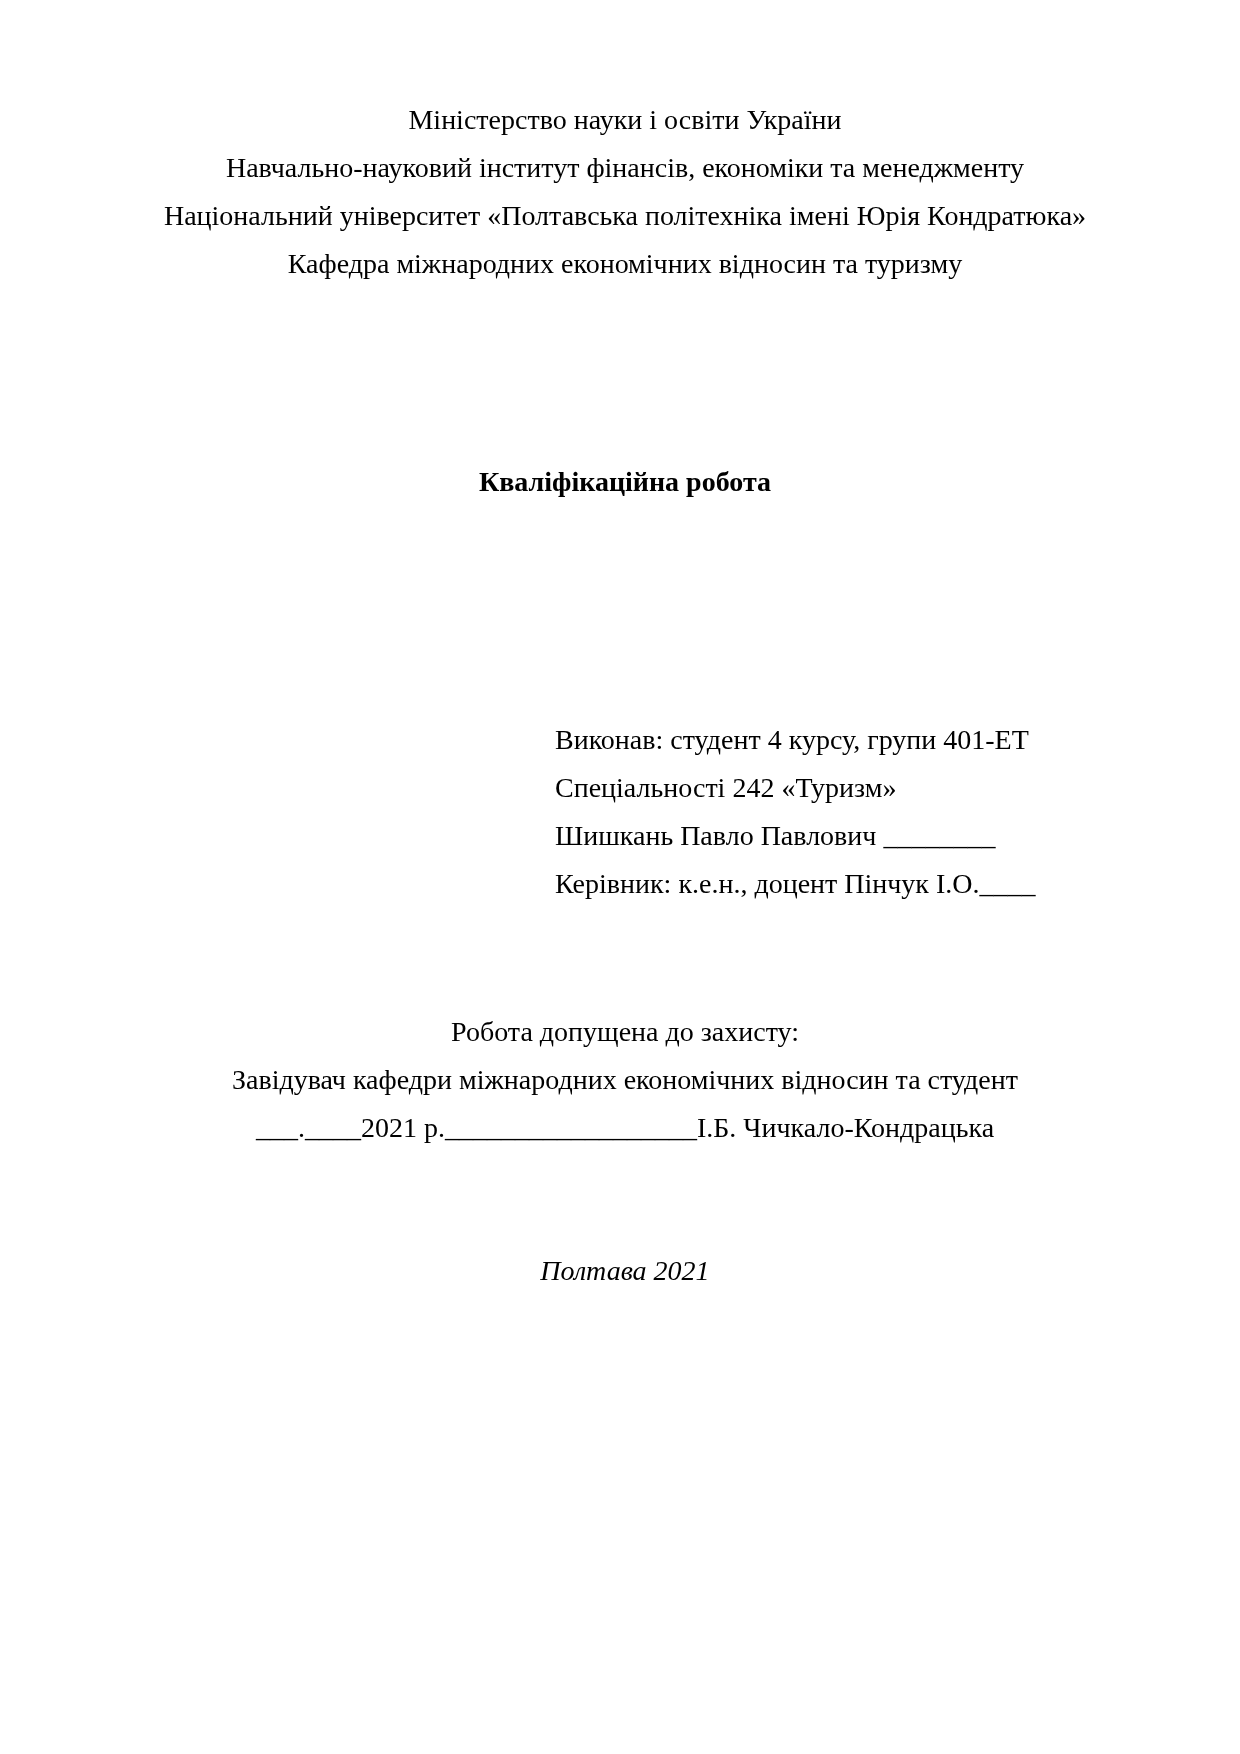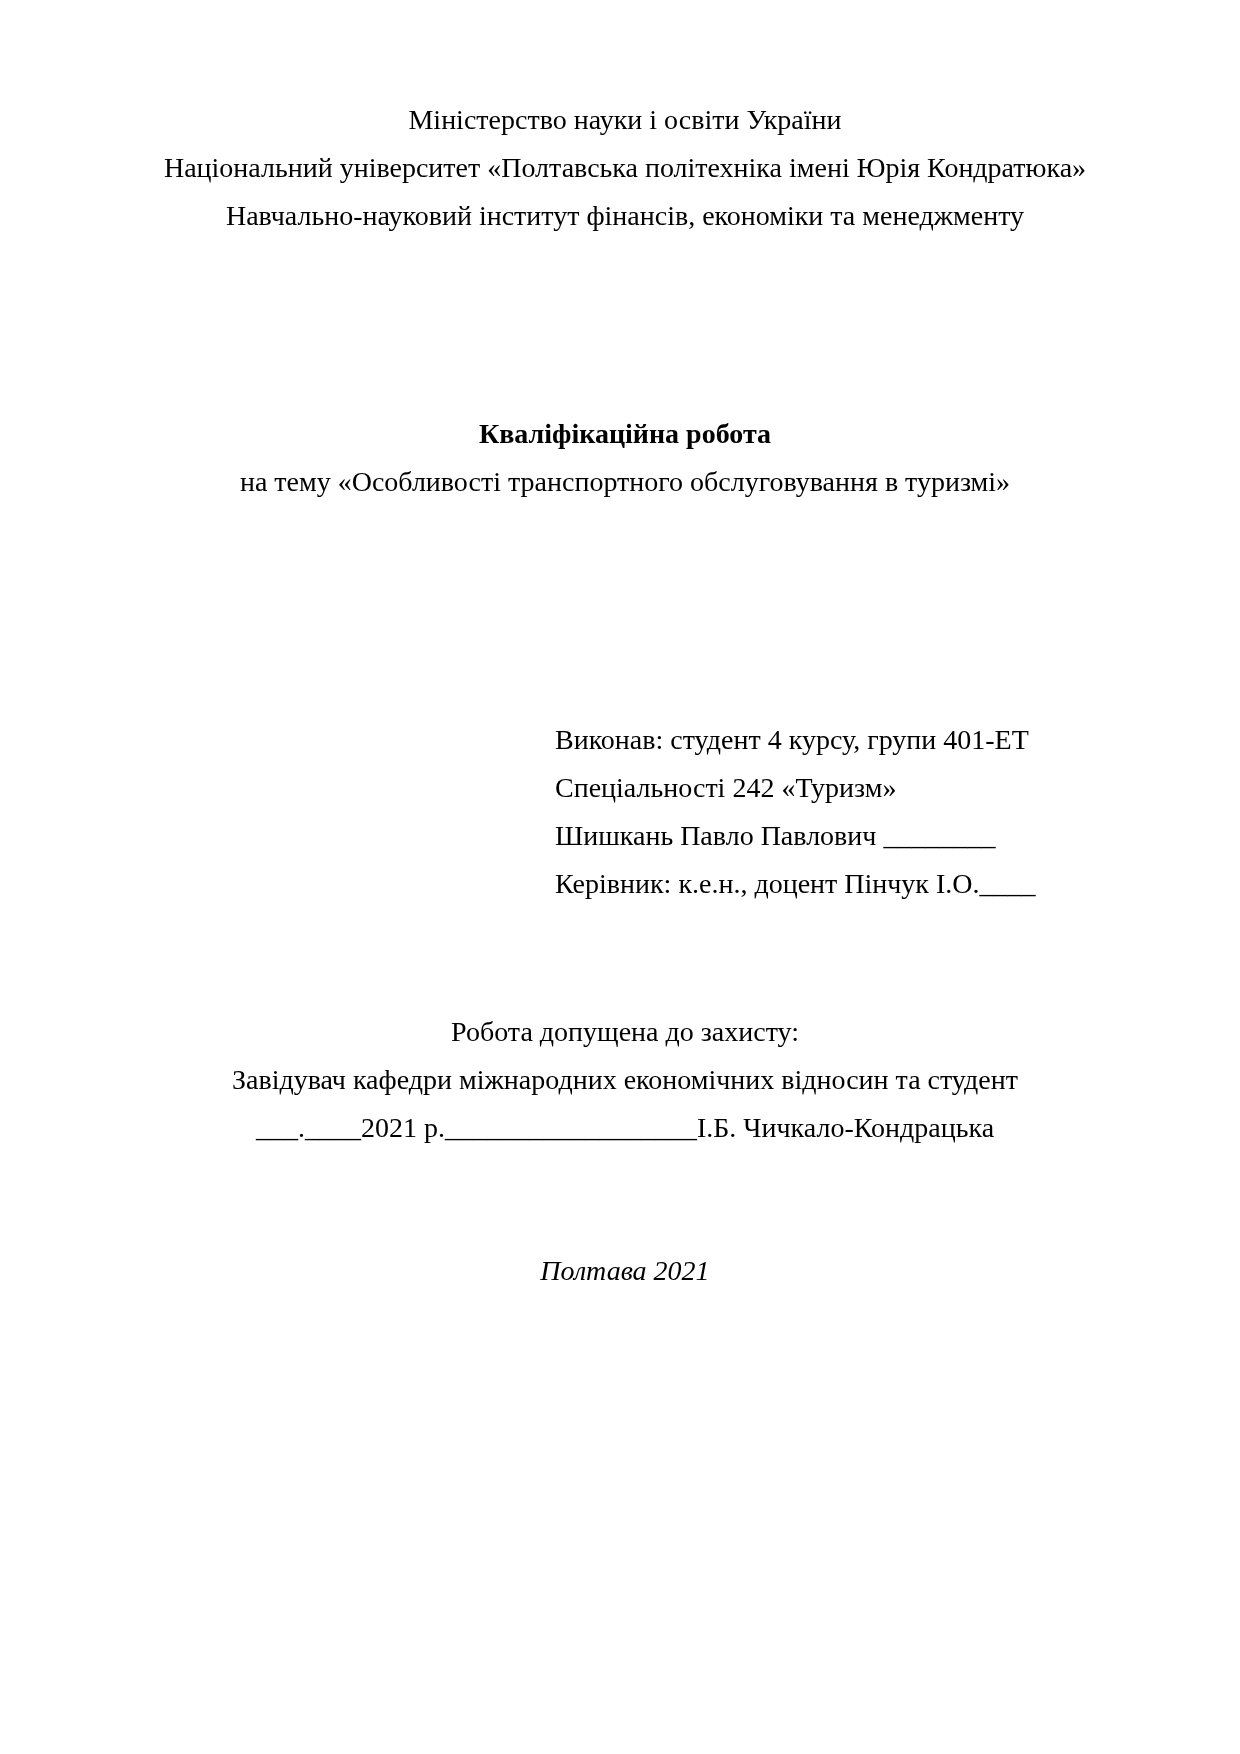--- a/index.html
+++ b/index.html
@@ -30,27 +30,27 @@
   .footer-block { margin-top: 95px; font-style: italic; }
   .line { white-space: pre-wrap; }
 </style>
 </head>
 <body>
 
 <div class="page">
 
   <div class="block center header-block">
     <div class="line">Міністерство науки і освіти України</div>
+    <div class="line">Навчально-науковий інститут фінансів, економіки та менеджменту</div>
     <div class="line">Національний університет «Полтавська політехніка імені Юрія Кондратюка»</div>
-    <div class="line">Навчально-науковий інститут фінансів, економіки та менеджменту</div>
+    <div class="line">Кафедра міжнародних економічних відносин та туризму</div>
   </div>
 
   <div class="block center title-block">
     <div class="line bold">Кваліфікаційна робота</div>
-    <div class="line">на тему «Особливості транспортного обслуговування в туризмі»</div>
   </div>
 
   <div class="block performer-block">
     <div class="line">Виконав: студент 4 курсу, групи 401-ЕТ</div>
     <div class="line">Спеціальності 242 «Туризм»</div>
     <div class="line">Шишкань Павло Павлович ________</div>
     <div class="line">Керівник: к.е.н., доцент Пінчук І.О.____</div>
   </div>
 
   <div class="block admission-block">

